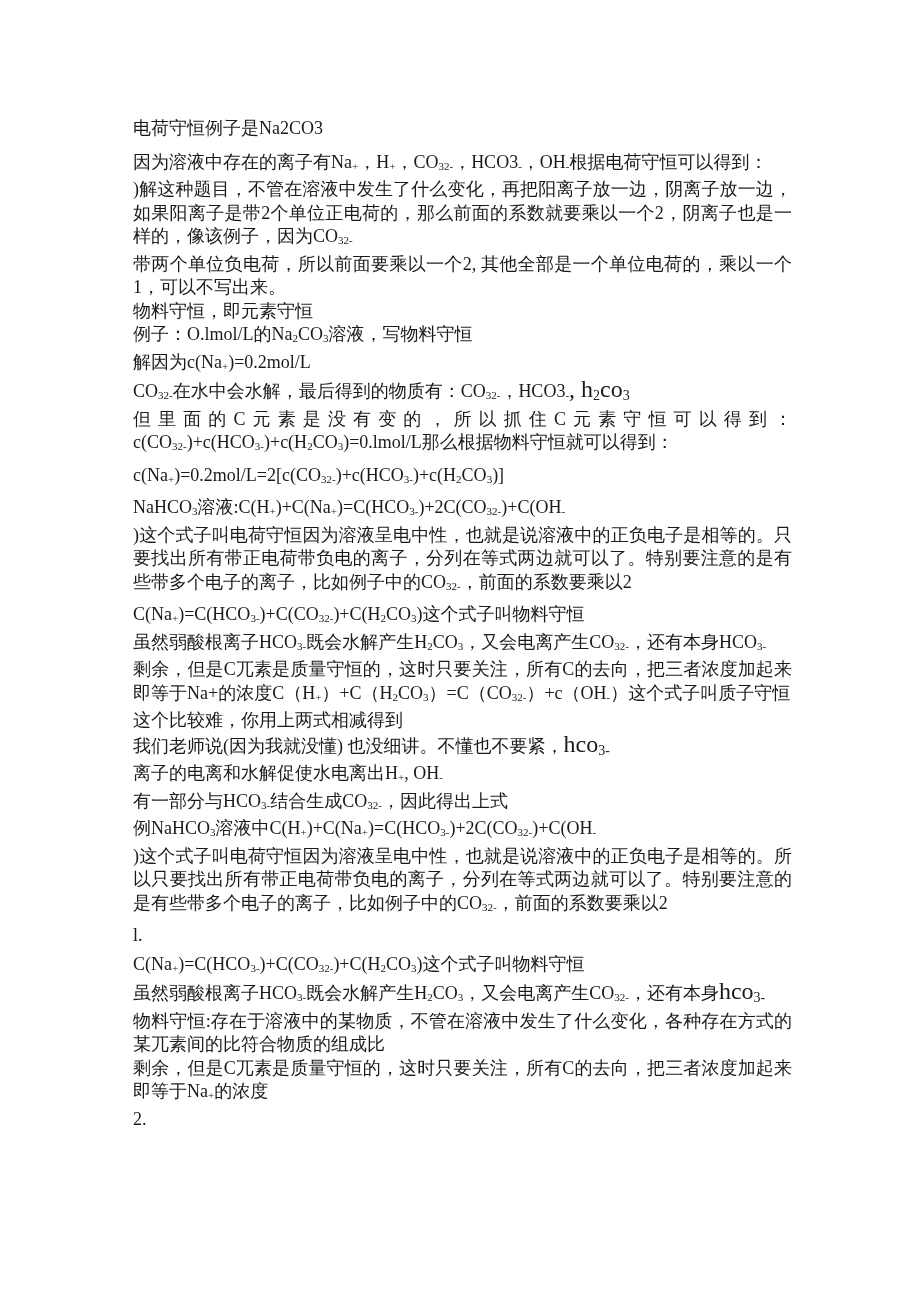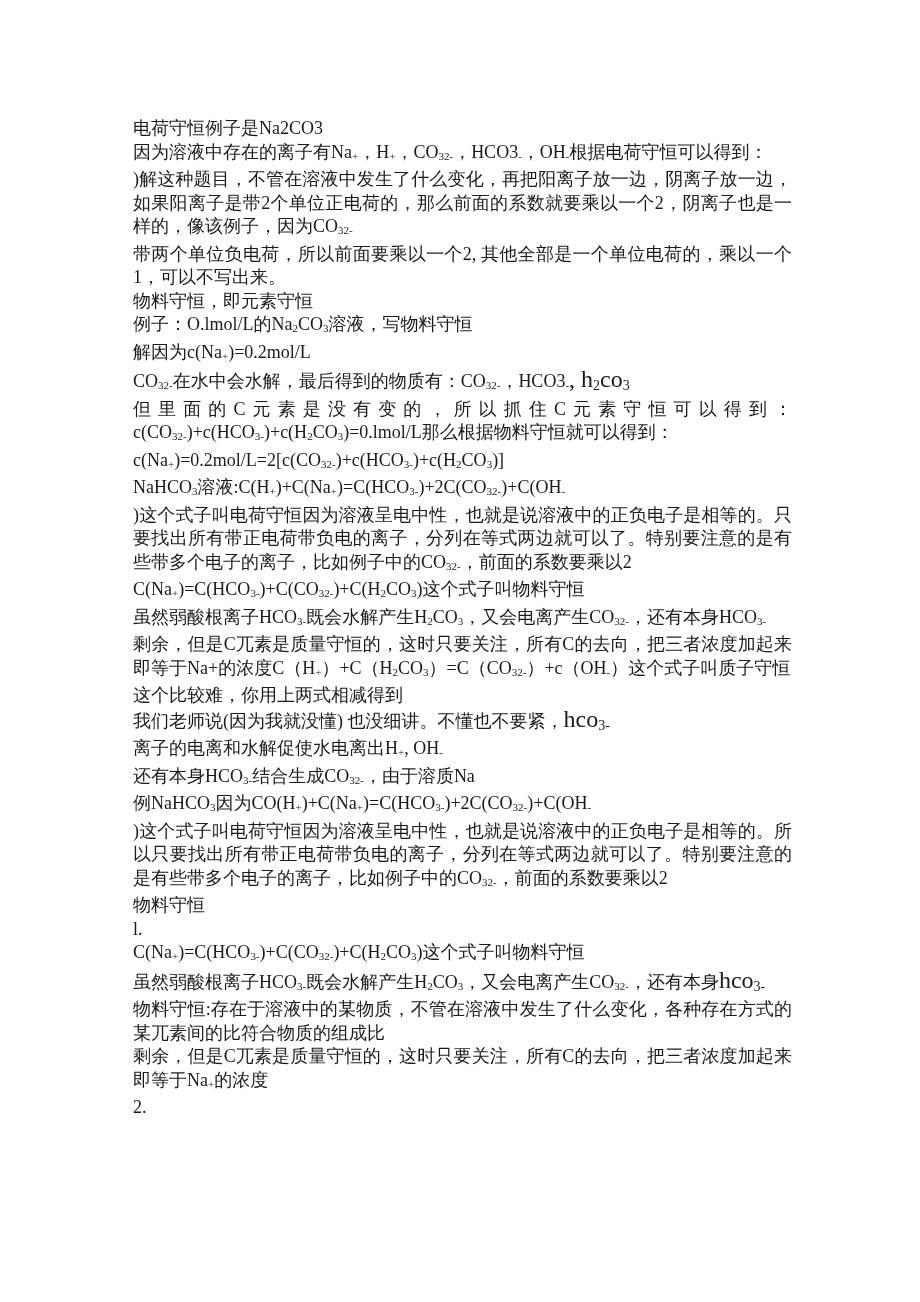--- a/index.html
+++ b/index.html
@@ -23,22 +23,22 @@
     color: #1a1a1a;
     font-family: "Liberation Serif", "DejaVu Serif", serif;
     font-size: 18px;
     line-height: 23.5px;
     text-align: justify;
   }
   .doc p {
     margin: 0;
     padding: 0;
   }
-  .doc p.g1 { }
-  .doc p.g2 { margin-top: 0; }
+  .doc p.g1 { margin-top: 5px; }
+  .doc p.g2 { margin-top: 10px; }
   .r-n { }
   .r-s {
     font-size: 11px;
     vertical-align: -2px;
   }
   .r-b {
     font-size: 24px;
     line-height: 23.5px;
   }
   .r-bs {
@@ -62,24 +62,23 @@
       <p><span class="r-n">但里面的C元素是没有变的，所以抓住C元素守恒可以得到：c(CO</span><span class="r-s">32-</span><span class="r-n">)+c(HCO</span><span class="r-s">3-</span><span class="r-n">)+c(H</span><span class="r-s">2</span><span class="r-n">CO</span><span class="r-s">3</span><span class="r-n">)=0.lmol/L那么根据物料守恒就可以得到：</span></p>
       <p class="g1"><span class="r-n">c(Na</span><span class="r-s">+</span><span class="r-n">)=0.2mol/L=2[c(CO</span><span class="r-s">32-</span><span class="r-n">)+c(HCO</span><span class="r-s">3-</span><span class="r-n">)+c(H</span><span class="r-s">2</span><span class="r-n">CO</span><span class="r-s">3</span><span class="r-n">)]</span></p>
       <p class="g1"><span class="r-n">NaHCO</span><span class="r-s">3</span><span class="r-n">溶液:C(H</span><span class="r-s">+</span><span class="r-n">)+C(Na</span><span class="r-s">+</span><span class="r-n">)=C(HCO</span><span class="r-s">3-</span><span class="r-n">)+2C(CO</span><span class="r-s">32-</span><span class="r-n">)+C(OH</span><span class="r-s">-</span></p>
       <p><span class="r-n">)这个式子叫电荷守恒因为溶液呈电中性，也就是说溶液中的正负电子是相等的。只要找出所有带正电荷带负电的离子，分列在等式两边就可以了。特别要注意的是有些带多个电子的离子，比如例子中的CO</span><span class="r-s">32-</span><span class="r-n">，前面的系数要乘以2</span></p>
       <p class="g1"><span class="r-n">C(Na</span><span class="r-s">+</span><span class="r-n">)=C(HCO</span><span class="r-s">3-</span><span class="r-n">)+C(CO</span><span class="r-s">32-</span><span class="r-n">)+C(H</span><span class="r-s">2</span><span class="r-n">CO</span><span class="r-s">3</span><span class="r-n">)这个式子叫物料守恒</span></p>
       <p><span class="r-n">虽然弱酸根离子HCO</span><span class="r-s">3-</span><span class="r-n">既会水解产生H</span><span class="r-s">2</span><span class="r-n">CO</span><span class="r-s">3</span><span class="r-n">，又会电离产生CO</span><span class="r-s">32-</span><span class="r-n">，还有本身HCO</span><span class="r-s">3-</span></p>
       <p><span class="r-n">剩余，但是C兀素是质量守恒的，这时只要关注，所有C的去向，把三者浓度加起来即等于Na+的浓度C（H</span><span class="r-s">+</span><span class="r-n">）+C（H</span><span class="r-s">2</span><span class="r-n">CO</span><span class="r-s">3</span><span class="r-n">）=C（CO</span><span class="r-s">32-</span><span class="r-n">）+c（OH</span><span class="r-s">-</span><span class="r-n">）这个式子叫质子守恒</span></p>
       <p><span class="r-n">这个比较难，你用上两式相减得到</span></p>
       <p><span class="r-n">我们老师说(因为我就没懂) 也没细讲。不懂也不要紧，</span><span class="r-b">hco</span><span class="r-bs">3-</span></p>
       <p><span class="r-n">离子的电离和水解促使水电离出H</span><span class="r-s">+</span><span class="r-n">, OH</span><span class="r-s">-</span></p>
-      <p><span class="r-n">还有本身HCO</span><span class="r-s">3-</span><span class="r-n">结合生成CO</span><span class="r-s">32-</span><span class="r-n">，由于溶质Na</span></p>
-      <p><span class="r-n">例NaHCO</span><span class="r-s">3</span><span class="r-n">因为CO(H</span><span class="r-s">+</span><span class="r-n">)+C(Na</span><span class="r-s">+</span><span class="r-n">)=C(HCO</span><span class="r-s">3-</span><span class="r-n">)+2C(CO</span><span class="r-s">32-</span><span class="r-n">)+C(OH</span><span class="r-s">-</span></p>
+      <p><span class="r-n">有一部分与HCO</span><span class="r-s">3-</span><span class="r-n">结合生成CO</span><span class="r-s">32-</span><span class="r-n">，因此得出上式</span></p>
+      <p><span class="r-n">例NaHCO</span><span class="r-s">3</span><span class="r-n">溶液中C(H</span><span class="r-s">+</span><span class="r-n">)+C(Na</span><span class="r-s">+</span><span class="r-n">)=C(HCO</span><span class="r-s">3-</span><span class="r-n">)+2C(CO</span><span class="r-s">32-</span><span class="r-n">)+C(OH</span><span class="r-s">-</span></p>
       <p><span class="r-n">)这个式子叫电荷守恒因为溶液呈电中性，也就是说溶液中的正负电子是相等的。所以只要找出所有带正电荷带负电的离子，分列在等式两边就可以了。特别要注意的是有些带多个电子的离子，比如例子中的CO</span><span class="r-s">32-</span><span class="r-n">，前面的系数要乘以2</span></p>
-      <p><span class="r-n">物料守恒</span></p>
       <p class="g1"><span class="r-n">l.</span></p>
       <p class="g1"><span class="r-n">C(Na</span><span class="r-s">+</span><span class="r-n">)=C(HCO</span><span class="r-s">3-</span><span class="r-n">)+C(CO</span><span class="r-s">32-</span><span class="r-n">)+C(H</span><span class="r-s">2</span><span class="r-n">CO</span><span class="r-s">3</span><span class="r-n">)这个式子叫物料守恒</span></p>
       <p><span class="r-n">虽然弱酸根离子HCO</span><span class="r-s">3-</span><span class="r-n">既会水解产生H</span><span class="r-s">2</span><span class="r-n">CO</span><span class="r-s">3</span><span class="r-n">，又会电离产生CO</span><span class="r-s">32-</span><span class="r-n">，还有本身</span><span class="r-b">hco</span><span class="r-bs">3-</span></p>
       <p><span class="r-n">物料守恒:存在于溶液中的某物质，不管在溶液中发生了什么变化，各种存在方式的某兀素间的比符合物质的组成比</span></p>
       <p><span class="r-n">剩余，但是C兀素是质量守恒的，这时只要关注，所有C的去向，把三者浓度加起来即等于Na</span><span class="r-s">+</span><span class="r-n">的浓度</span></p>
       <p><span class="r-n">2.</span></p>
     </div>
 </div>
 
 </body></html>

